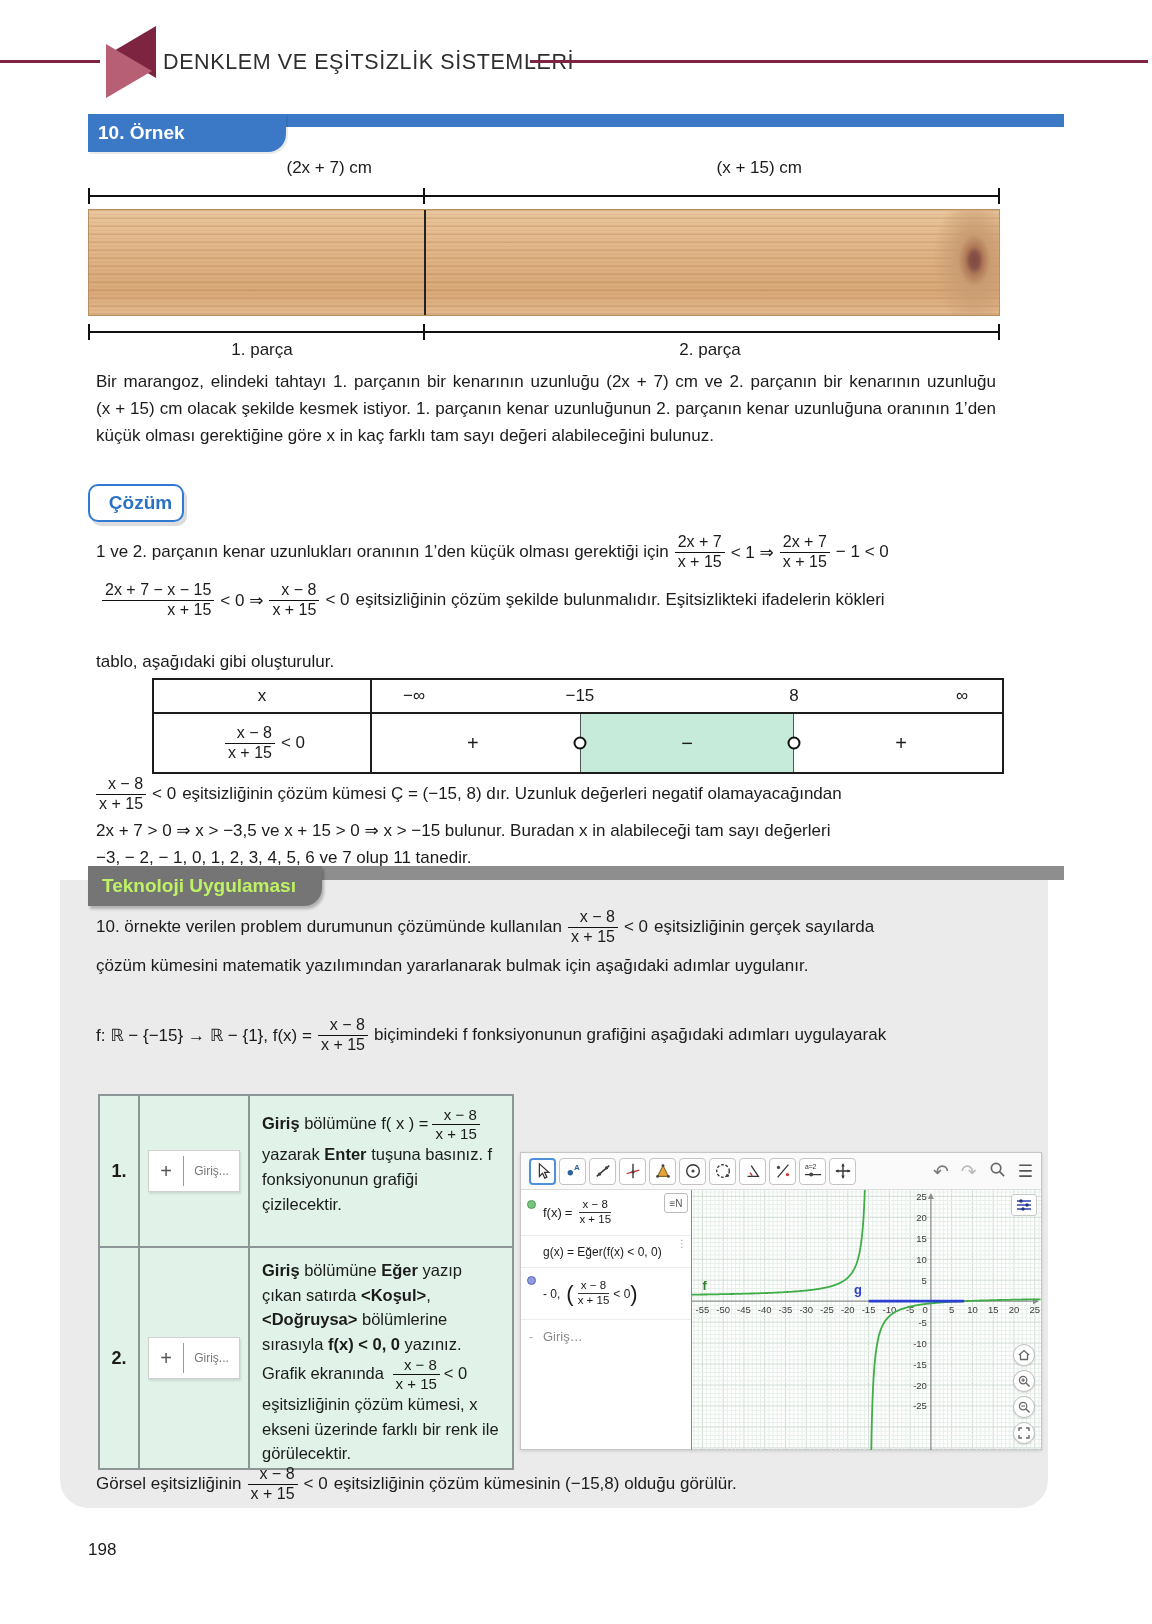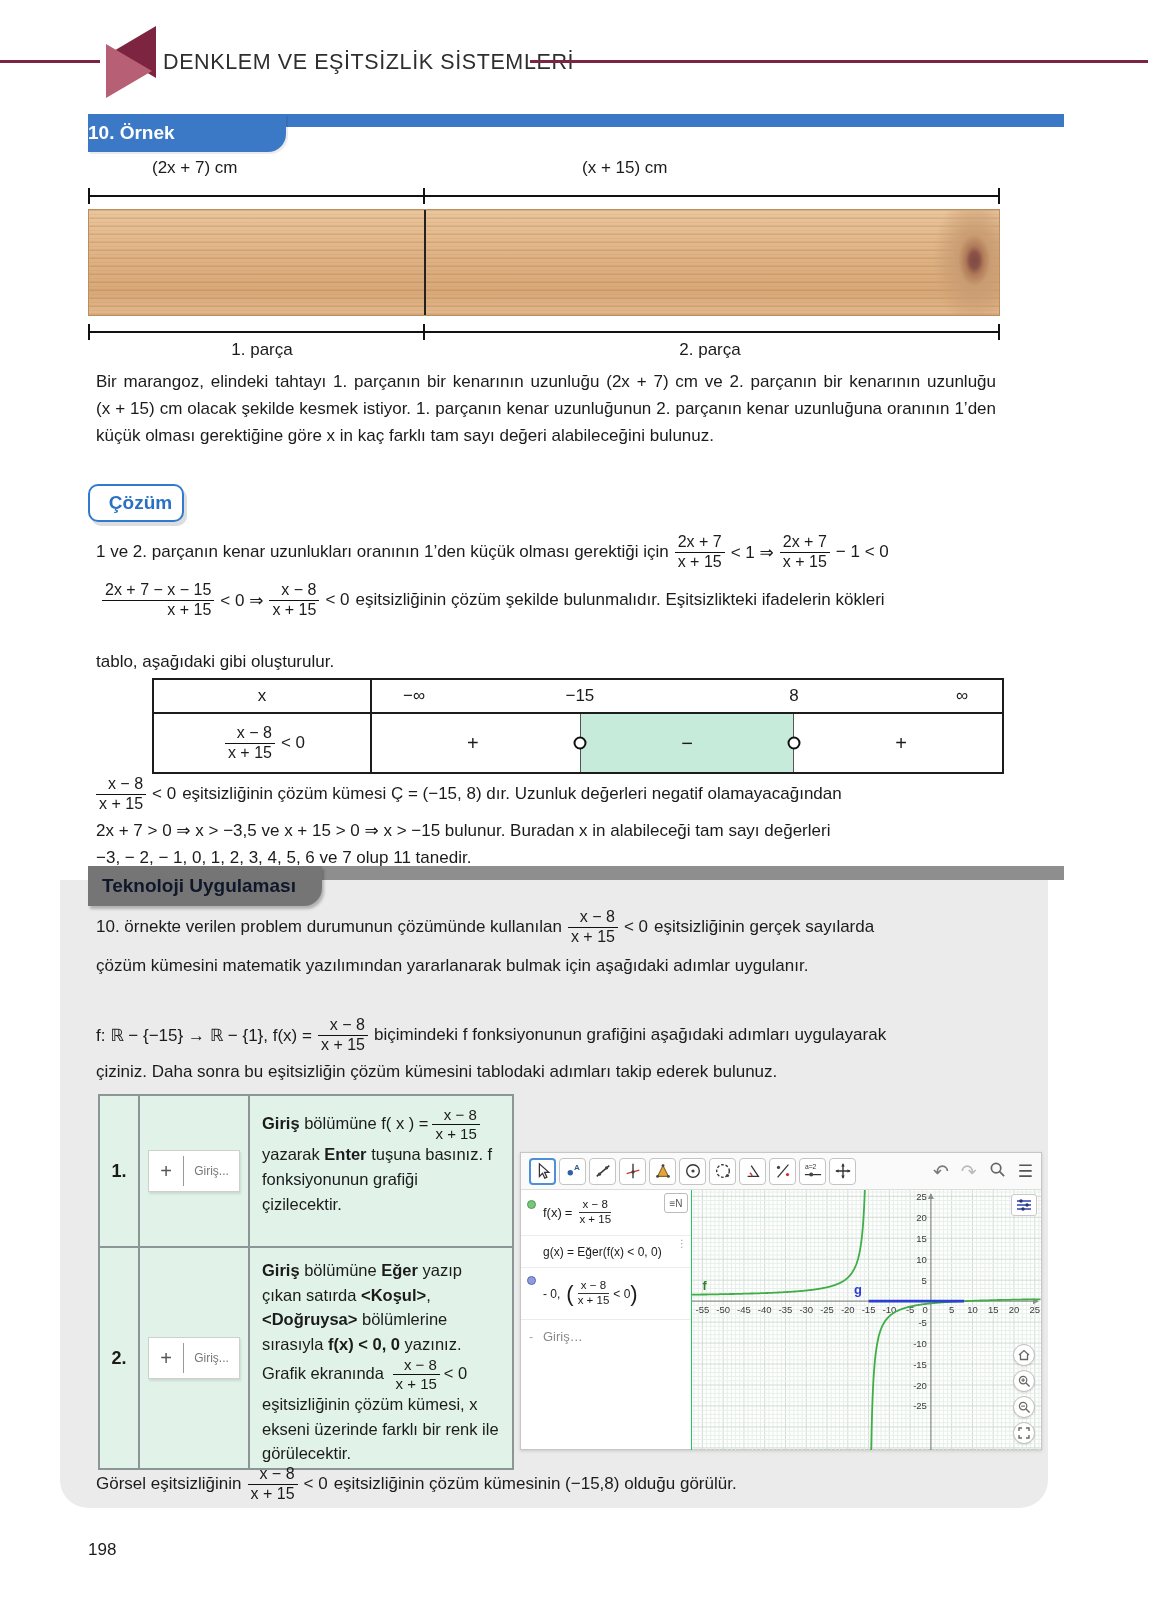--- a/index.html
+++ b/index.html
@@ -9,24 +9,24 @@
 
   
   .hline { position:absolute; height:3px; background:#7d2440; }
   .tri { position:absolute; width:0; height:0; }
   .tri-dark { border-top:26px solid transparent; border-bottom:26px solid transparent; border-right:44px solid #7d2440; }
   .tri-rose { border-top:27px solid transparent; border-bottom:27px solid transparent; border-left:46px solid #b65f75; }
   .htitle { position:absolute; font-size:21.5px; letter-spacing:0.6px; color:#2e2e2e; font-weight:500; }
 
   
   .bbar { position:absolute; background:#3b79c6; }
-  .btab { position:absolute; background:#3b79c6; border-radius:0 0 18px 0; color:#fff; font-weight:bold; font-size:19px; padding-left:0; display:flex; align-items:center; box-shadow:2px 2px 0 rgba(0,0,0,0.08); }
-
-  
-  .dim-label { position:absolute; font-size:17px; text-align:left; width:220px; }
+  .btab { position:absolute; background:#3b79c6; border-radius:0 0 18px 0; color:#fff; font-weight:bold; font-size:19px; padding-left:10px; display:flex; align-items:center; box-shadow:2px 2px 0 rgba(0,0,0,0.08); }
+
+  
+  .dim-label { position:absolute; font-size:17px; text-align:right; width:220px; }
   .dline { position:absolute; height:2px; background:#111; }
   .dtick { position:absolute; width:2px; height:16px; background:#111; }
   .plank { position:absolute; border:1px solid #b98f62;
     background:
       radial-gradient(ellipse 30px 48px at 97.3% 48%, #7e4a42 0px, #8a5348 5px, #b07a58 9px, #c99c72 16px, rgba(210,160,110,0) 42px),
       repeating-linear-gradient(0deg, rgba(146,92,48,0.13) 0px 2px, rgba(0,0,0,0) 2px 8px),
       repeating-linear-gradient(0deg, rgba(170,115,60,0.10) 0px 1px, rgba(0,0,0,0) 1px 4px),
       linear-gradient(180deg,#e9c69c 0%, #e0b486 40%, #d8a878 78%, #e2b98d 100%);
   }
   .plank-cut { position:absolute; width:2px; background:#222; top:0; bottom:0; }
@@ -54,21 +54,21 @@
   .stc1 { width:218px; border-right:2px solid #1c1c1c; display:flex; align-items:center; justify-content:center; font-size:17px; }
   .stc2 { position:relative; flex:1; }
   .sthlbl { position:absolute; top:50%; transform:translate(-50%,-50%); font-size:17px; }
   .hl { position:absolute; top:0; bottom:0; left:33%; width:34%; background:#c6ebdb; border-left:1.5px solid #555; border-right:1.5px solid #555; }
   .scirc { position:absolute; top:50%; width:13px; height:13px; border:2px solid #111; border-radius:50%; background:#fff; transform:translate(-50%,-50%); z-index:3; }
   .ssign { position:absolute; top:50%; transform:translate(-50%,-50%); font-size:20px; z-index:2; }
 
   
   .tpanel { position:absolute; background:#ebebeb; border-radius:0 0 28px 28px; }
   .tbar { position:absolute; background:#8e8e8e; }
-  .ttab { position:absolute; background:#757575; border-radius:0 0 18px 0; color:#0f172a; font-weight:bold; font-size:19px; padding-left:14px; display:flex; align-items:center; box-shadow:2px 3px 3px rgba(0,0,0,0.25); }
+  .ttab { position:absolute; background:#757575; border-radius:0 0 18px 0; color:#bef264; font-weight:bold; font-size:19px; padding-left:14px; display:flex; align-items:center; box-shadow:2px 3px 3px rgba(0,0,0,0.25); }
 
   
   .steps { position:absolute; border:2.5px solid #8d9696; background:#e1f3e9; }
   .srow { display:flex; border-bottom:2px solid #8d9696; }
   .srow:last-child { border-bottom:none; }
   .snum { width:40px; border-right:2px solid #8d9696; display:flex; align-items:center; justify-content:center; font-weight:bold; font-size:18px; }
   .sgbox { width:110px; border-right:2px solid #8d9696; display:flex; align-items:center; justify-content:center; }
   .gbox { width:92px; height:42px; background:#fff; border:1px solid #cfcfcf; display:flex; align-items:center; box-shadow:1px 2px 2px rgba(0,0,0,0.10); }
   .gbox .plus { width:34px; text-align:center; font-size:20px; color:#555; }
   .gbox .vdiv { width:1px; height:30px; background:#999; }
@@ -240,21 +240,20 @@
 
 
   <div class="mline" style="left:96px; top:1012px; height:46px;">
     <span>f: ℝ − {−15} → ℝ − {1}, f(x) =</span>
     <span class="frac">
         <span class="fn">x − 8</span>
         <span class="fd">x + 15</span>
       </span>
     <span>biçimindeki f fonksiyonunun grafiğini aşağıdaki adımları uygulayarak</span>
   </div>
-  <div class="plain" style="left:96px; top:1062px;">çiziniz. Daha sonra bu eşitsizliğin çözüm kümesini tablodaki adımları takip ederek bulunuz.</div>
 
   <div class="steps" style="left:98px; top:1094px; width:416px;">
     <div class="srow" style="height:152px;">
       <div class="snum">1.</div>
       <div class="sgbox">
         <div class="gbox">
           <span class="plus">+</span>
           <span class="vdiv"></span>
           <span class="glabel">Giriş...</span>
         </div>

